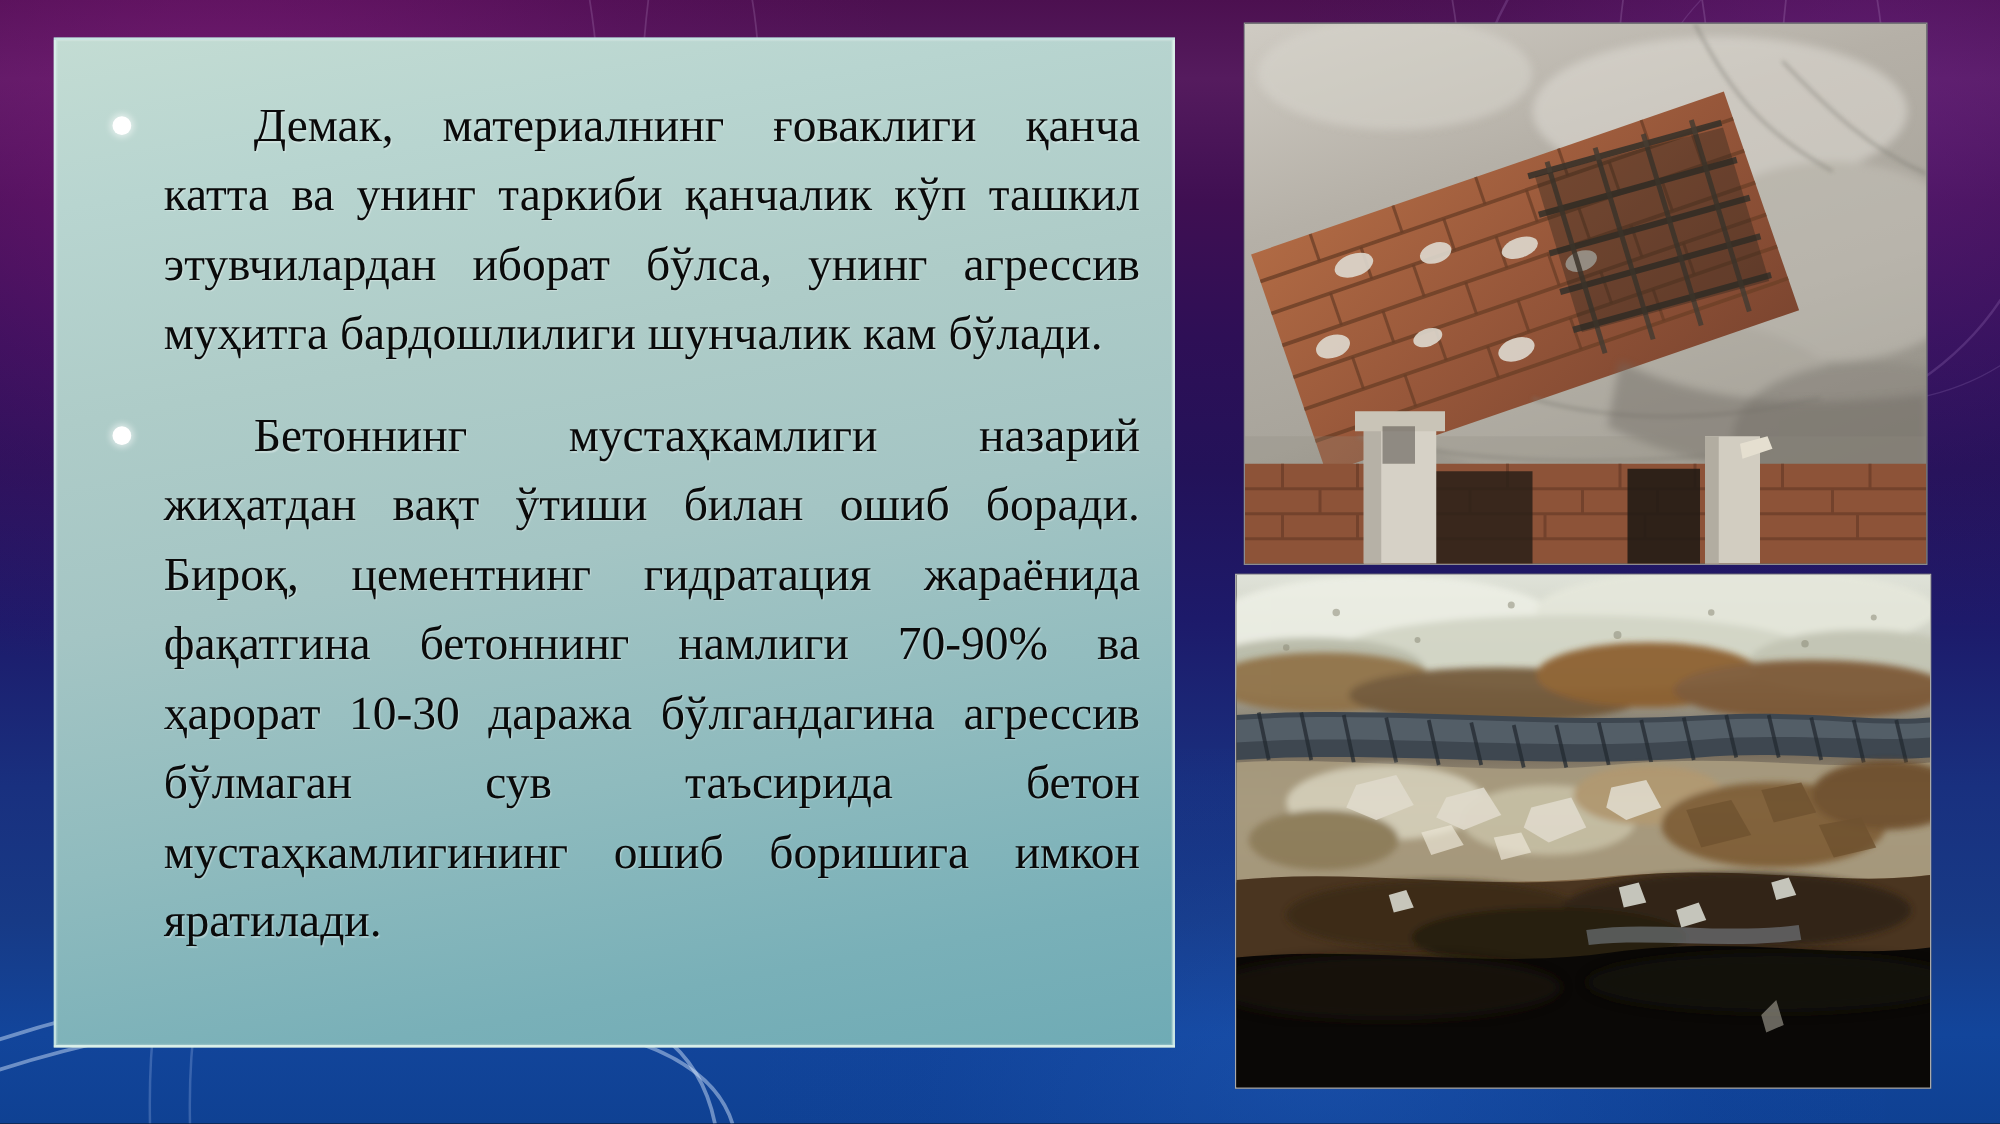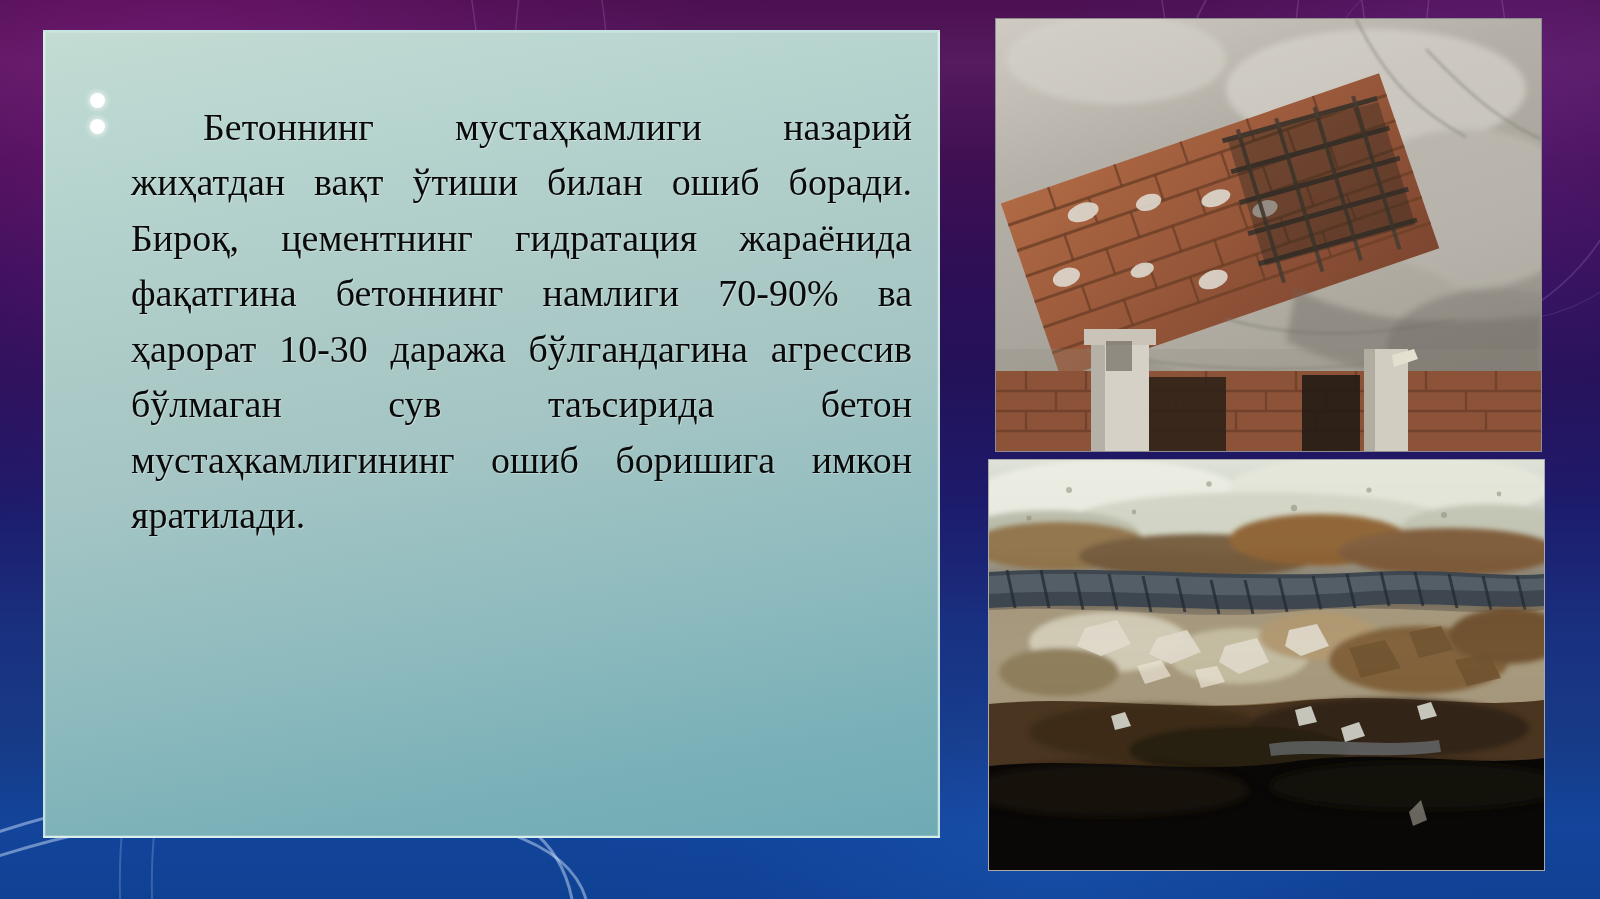--- a/index.html
+++ b/index.html
@@ -182,20 +182,21 @@
     <g fill="none" stroke="rgba(200,220,255,0.22)" stroke-width="2">
       <path d="M120,899 C118,800 134,730 176,684"></path>
       <path d="M152,899 C150,806 166,740 208,694"></path>
     </g>
   </svg>
 
   <div class="textbox">
 
     <p class="para">
       <span class="bullet"></span>
+      <span class="txt">Демак, материалнинг ғоваклиги қанча катта ва унинг таркиби қанчалик кўп ташкил этувчилардан иборат бўлса, унинг агрессив муҳитга бардошлилиги шунчалик кам бўлади.</span>
     </p>
 
     <p class="para">
       <span class="bullet"></span>
       <span class="txt">Бетоннинг мустаҳкамлиги назарий жиҳатдан вақт ўтиши билан ошиб боради. Бироқ, цементнинг гидратация жараёнида фақатгина бетоннинг намлиги 70-90% ва ҳарорат 10-30 даража бўлгандагина агрессив бўлмаган сув таъсирида бетон мустаҳкамлигининг ошиб боришига имкон яратилади.</span>
     </p>
 
   </div>
 
   <div class="photo" id="photo-ceiling">

